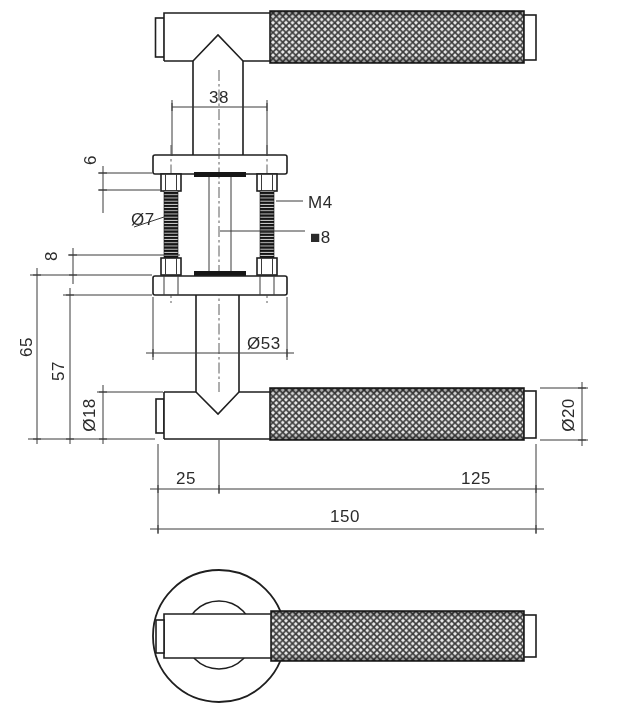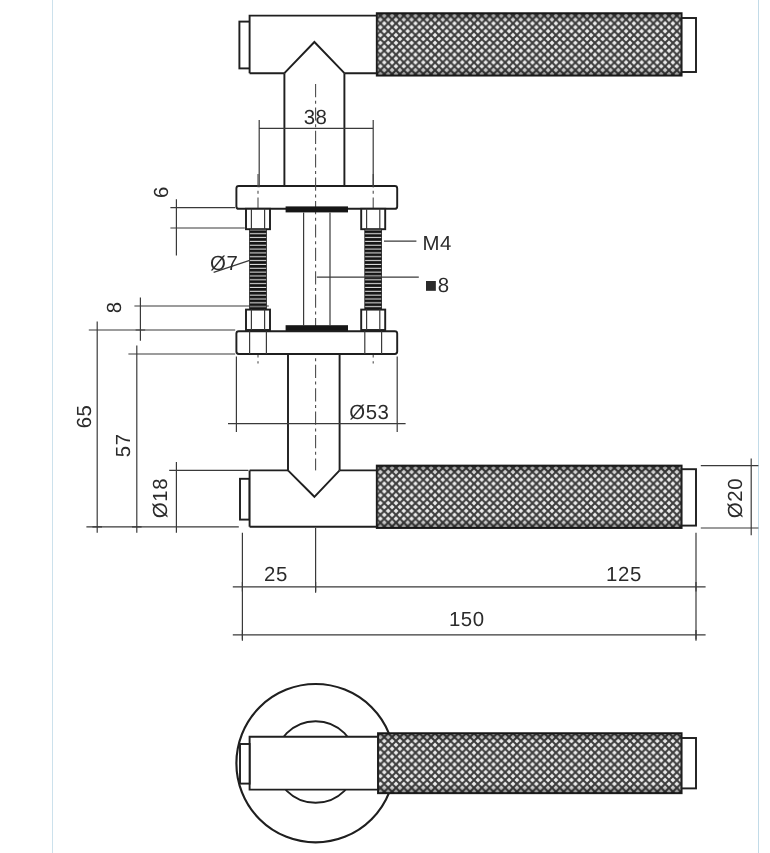--- a/index.html
+++ b/index.html
@@ -1,17 +1,17 @@
 <!DOCTYPE html>
 <html><head>
 <meta charset="utf-8">
 <style>
   html,body{margin:0;padding:0;background:#ffffff;}
-  .canvas{position:relative;width:588px;height:711px;background:#0369a1;overflow:hidden;
-          font-family:"Liberation Sans","DejaVu Sans",sans-serif;margin-left:44px;}
+  .canvas{position:relative;width:588px;height:711px;background:#f9a8d4;overflow:hidden;
+          font-family:"Liberation Sans","DejaVu Sans",sans-serif;}
   svg{display:block;}
   text{font-family:"Liberation Sans","DejaVu Sans",sans-serif;font-size:17px;fill:#2b2b2b;letter-spacing:0.5px;}
   .outline{fill:#ffffff;stroke:#1f1f1f;stroke-width:1.6;}
   .edge{stroke:#1f1f1f;stroke-width:1.6;fill:none;}
   .thin{stroke:#3a3a3a;stroke-width:1;fill:none;}
   .dim{stroke:#3a3a3a;stroke-width:1;fill:none;}
   .centerline{stroke:#4a4a4a;stroke-width:0.9;fill:none;stroke-dasharray:11 3 2.5 3;}
   .solidblack{fill:#161616;stroke:none;}
 </style>
 </head>

